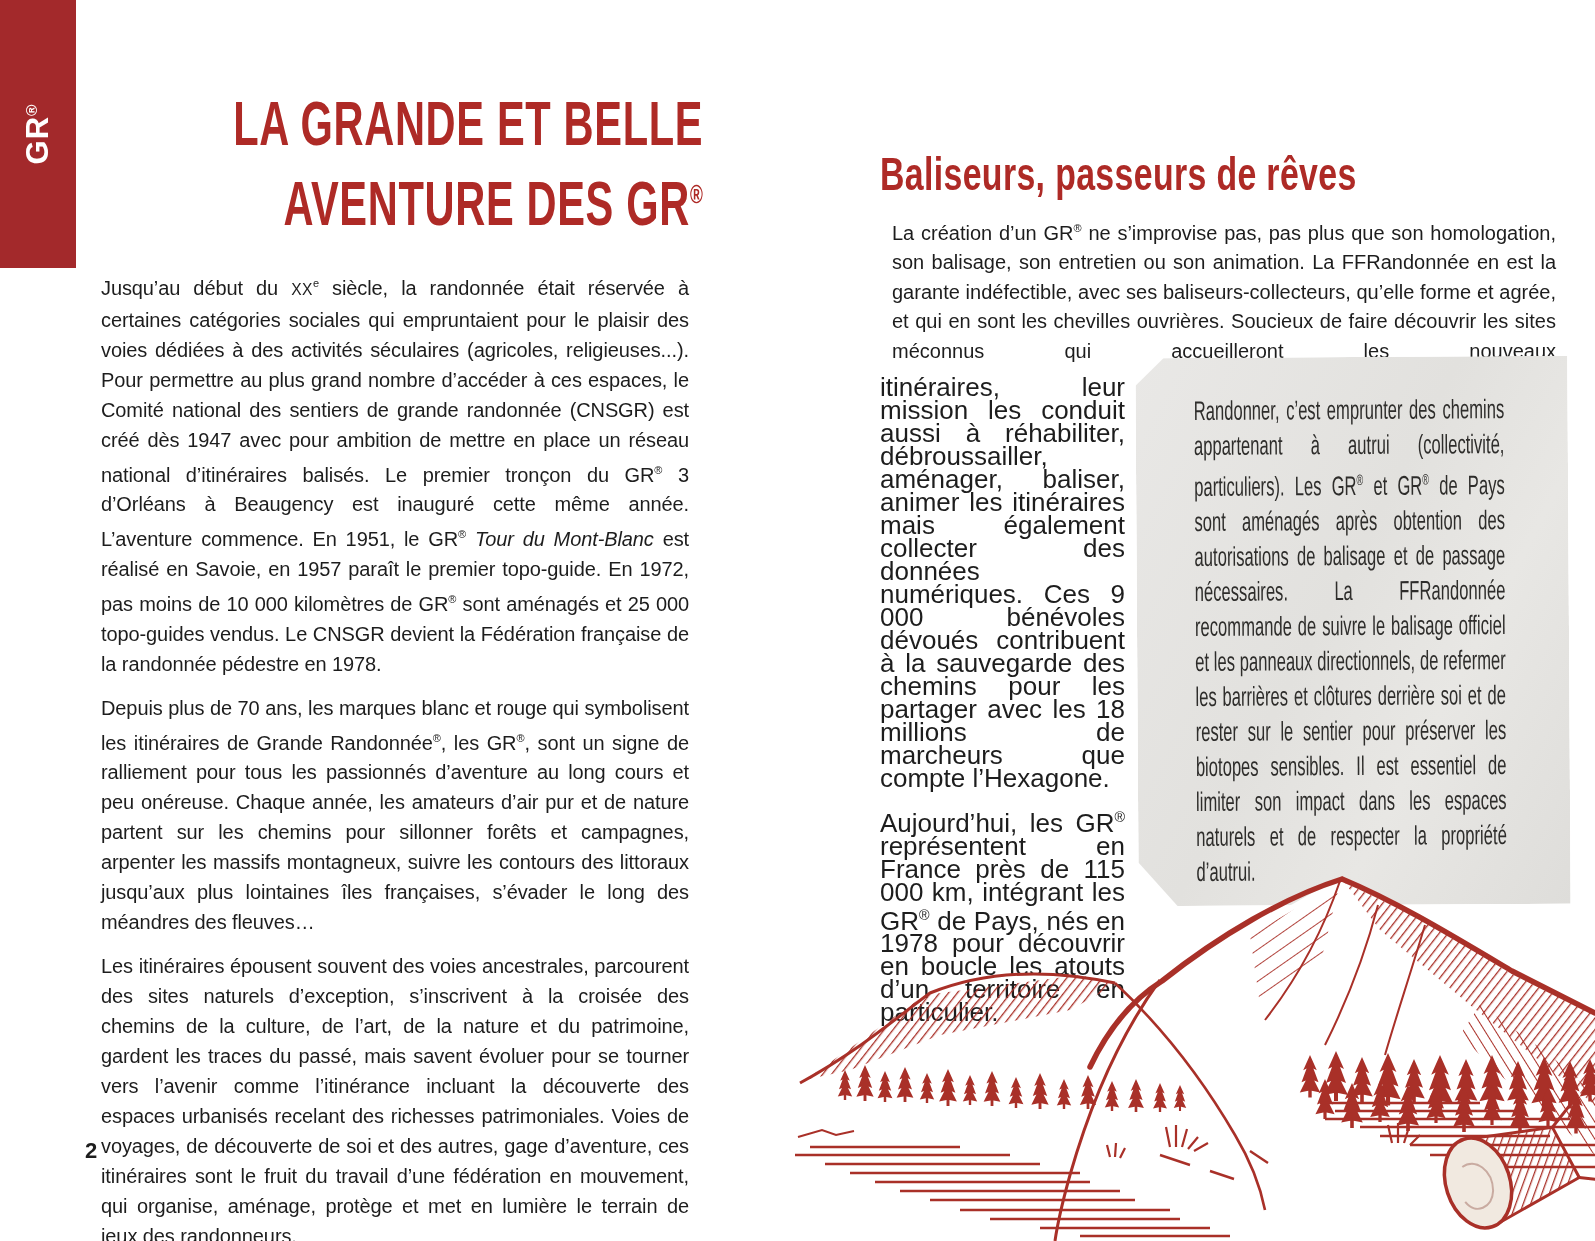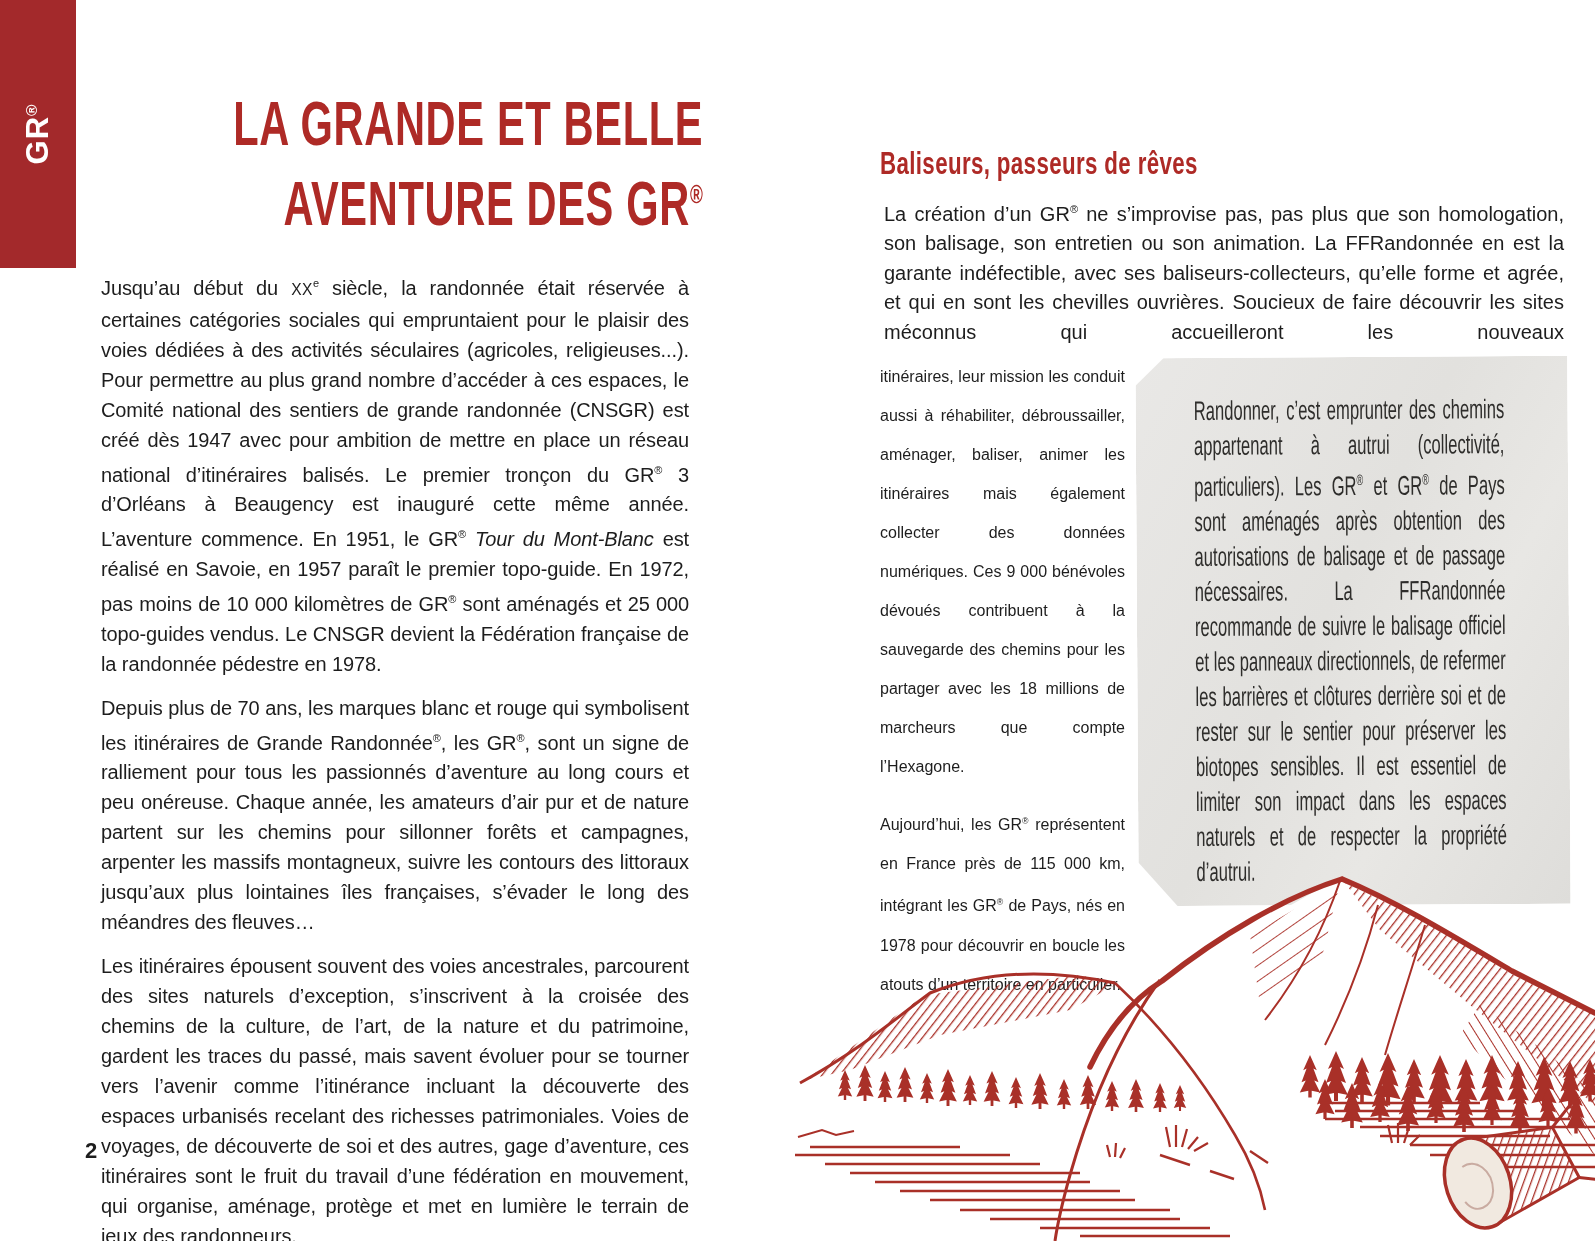--- a/index.html
+++ b/index.html
@@ -24,26 +24,26 @@
   .left-col p{margin:0 16px 14px;text-align:justify;font-size:20px;line-height:30px;
        letter-spacing:-0.1px;hyphens:manual;}
   .i{font-style:italic;}
   .sc{font-size:.78em;letter-spacing:.5px;}
   sup{font-size:55%;vertical-align:super;}
 
   .pagenum{position:absolute;left:85px;top:1138px;font-weight:bold;font-size:22px;}
 
   
   .right-col{position:absolute;left:880px;top:146px;width:688px;z-index:1;}
-  h2.section{margin:0 0 13px;font-size:31px;color:#AE2A26;font-weight:bold;white-space:nowrap;}
+  h2.section{margin:0 0 13px;font-size:47px;color:#AE2A26;font-weight:bold;white-space:nowrap;}
   .cond-l{display:inline-block;transform:scaleX(.72);transform-origin:0 50%;letter-spacing:.5px;}
-  .intro{margin:0 4px 10px;text-align:justify;text-align-last:justify;
+  .intro{margin:0 12px 10px;text-align:justify;text-align-last:justify;
        font-size:20px;line-height:29.5px;hyphens:manual;}
   .narrow{width:245px;}
-  .narrow p{margin:0 0 16px;text-align:justify;font-size:16px;line-height:39px;hyphens:manual;}
+  .narrow p{margin:0 0 16px;text-align:justify;font-size:26px;line-height:23px;hyphens:manual;}
 
   
   .callout{position:absolute;left:1137px;top:357px;width:432px;height:548px;z-index:2;
        background:linear-gradient(118deg,#e9e8e6 0%,#e2e1de 45%,#e8e7e4 68%,#dedddA 100%);
        clip-path:polygon(6.5% 0,100% 0,100% 100%,9% 100%,0 92%,0 5%);
        transform:rotate(-.35deg);}
   .callout-inner{margin:36px 0 0 58px;width:505px;transform:scaleX(.615);
        transform-origin:0 0;font-size:27px;line-height:35px;text-align:justify;
        color:#2e2d2b;font-weight:400;}
   .callout-inner sup{font-size:55%;}

